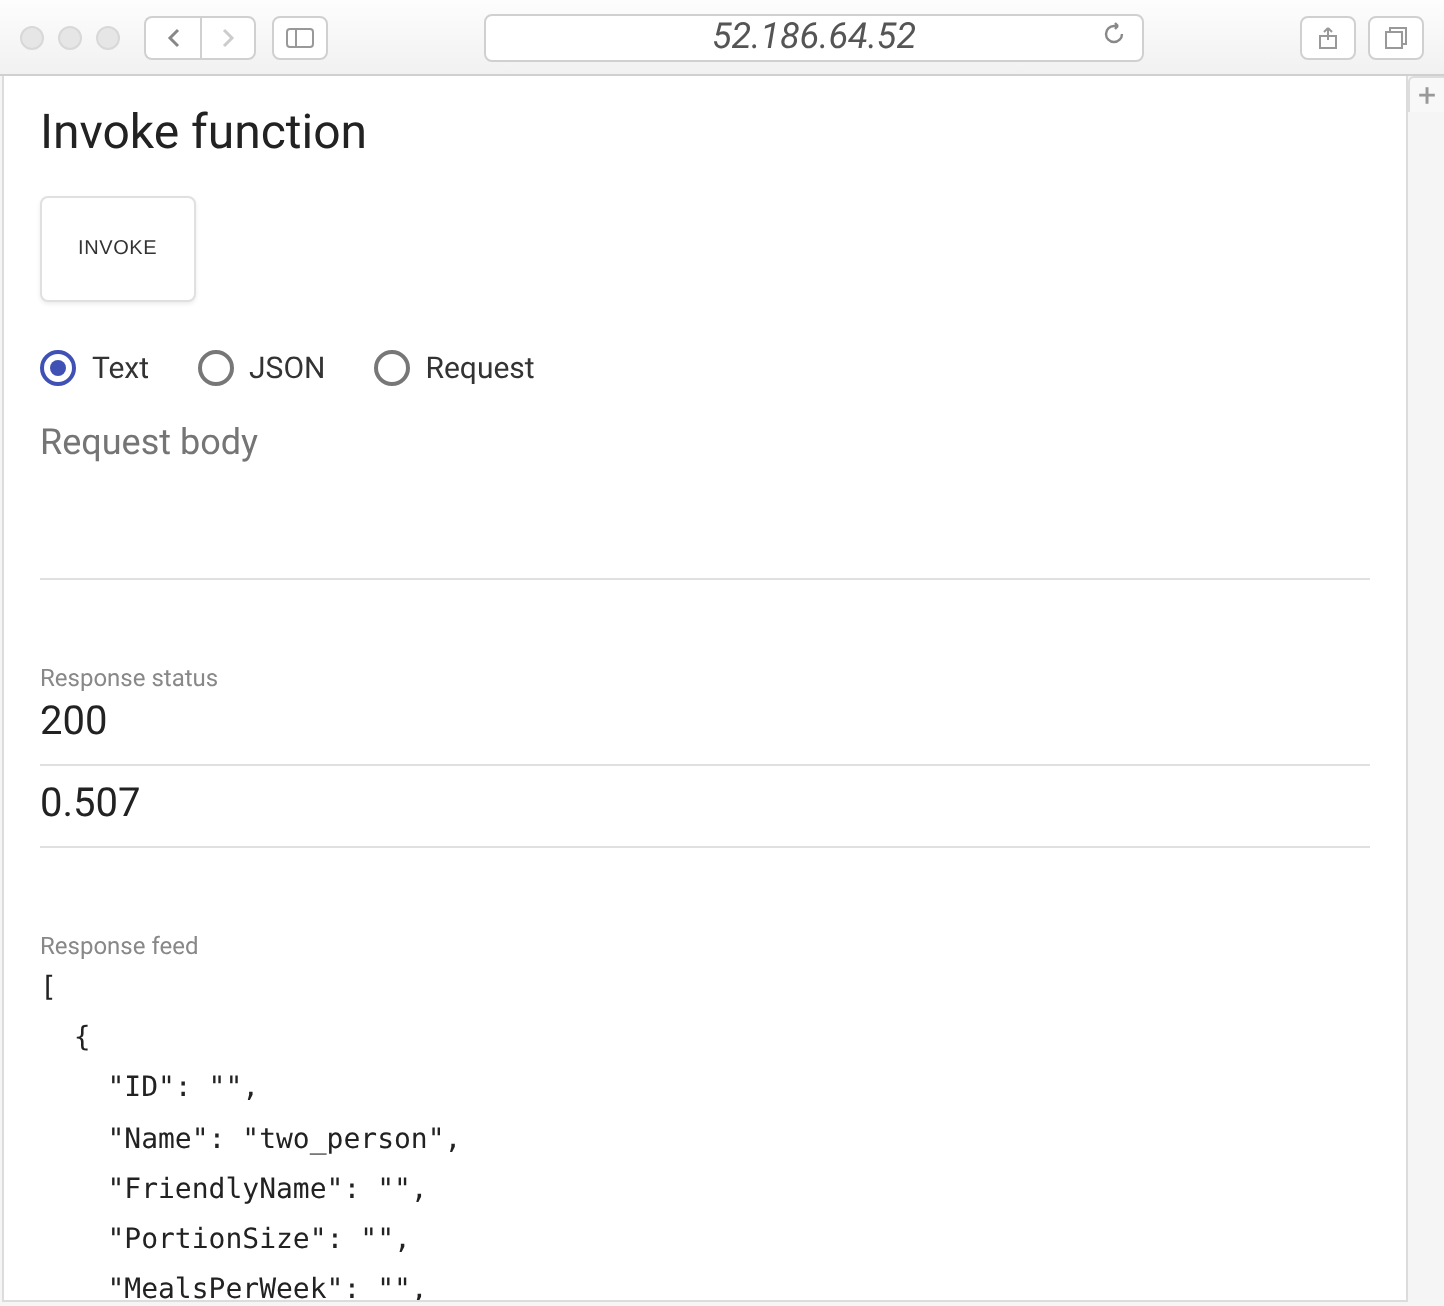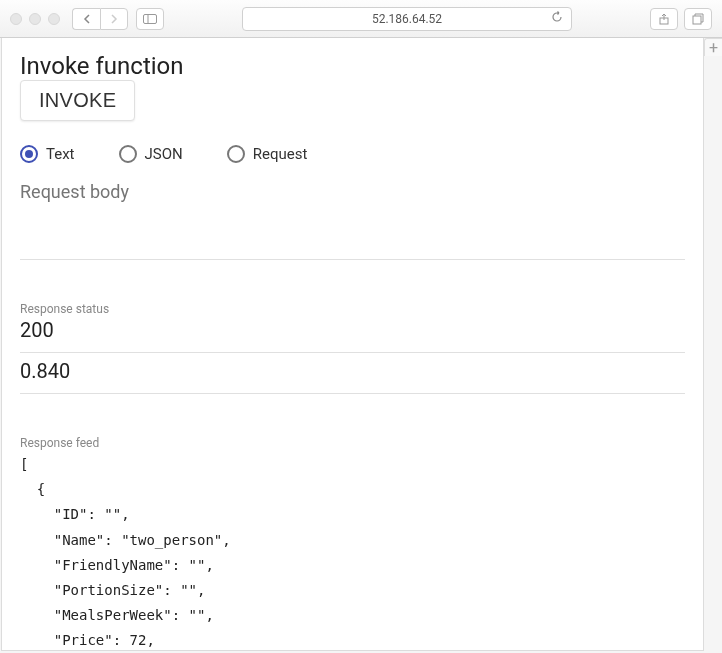--- a/index.html
+++ b/index.html
@@ -25,57 +25,58 @@
       width: 28px; height: 22px; border: 1px solid #d0d0d0; background: #fff;
       display: flex; align-items: center; justify-content: center;
       font-size: 12px; color: #888; cursor: pointer;
     }
     .nav-btn.left { border-radius: 4px 0 0 4px; border-right: none; }
     .nav-btn.right { border-radius: 0 4px 4px 0; }
     .nav-btn.single { border-radius: 4px; }
     .url-bar {
       flex: 1; height: 24px; background: #fff; border: 1px solid #d0d0d0;
       border-radius: 4px; display: flex; align-items: center; justify-content: center;
-      font-size: 12px; color: #555; margin: 0 70px 0 70px; position: relative;
+      font-size: 18px; color: #555; margin: 0 70px 0 70px; position: relative; font-style: italic;
     }
     .reload { position: absolute; right: 8px; color: #777; font-size: 13px; cursor: pointer; }
     .right-controls { display: flex; gap: 6px; align-items: center; }
     .plus-tab { width: 18px; height: 18px; display: flex; align-items: center; justify-content: center; color: #999; font-size: 16px; cursor: pointer; border-top-left-radius: 3px; border-left: 1px solid #ddd; border-top: 1px solid #ddd; background: #f8f8f8; position: absolute; right: 0; top: 38px; }
     
     .page {
       background: #fff;
       width: 703px;
       height: 613px;
       margin: 0 0 0 1px;
       border: 1px solid #dcdcdc;
       border-top: none;
       padding: 14px 18px;
       overflow: auto;
       position: relative;
     }
     h1 {
       font-size: 24px;
       font-weight: 400;
       color: #222;
+      margin-bottom: 18px;
     }
     .invoke-btn {
-      padding: 8px 18px;
-      font-size: 20px;
+      padding: 20px 18px;
+      font-size: 10px;
       font-weight: 500;
       color: #333;
       background: #fff;
       border: 1px solid #e0e0e0;
       border-radius: 4px;
       box-shadow: 0 1px 2px rgba(0,0,0,0.08);
       cursor: pointer;
       letter-spacing: 0.3px;
     }
     .radios {
       display: flex;
-      gap: 44px;
+      gap: 24px;
       margin: 24px 0 18px 0;
       align-items: flex-start;
     }
     .radio-opt { display: flex; align-items: center; gap: 8px; cursor: pointer; font-size: 15px; color: #333; }
     .radio-circle {
       width: 18px; height: 18px; border-radius: 50%; border: 2px solid #777;
       display: flex; align-items: center; justify-content: center;
     }
     .radio-opt.selected .radio-circle { border-color: #3f51b5; }
     .radio-dot { width: 8px; height: 8px; border-radius: 50%; background: #3f51b5; }
@@ -179,21 +180,21 @@
   </div>
   
   <textarea class="req-body" placeholder="Request body" style=""></textarea>
   
   <div class="field-group first">
     <div class="field-label">Response status</div>
     <div class="field-value">200</div>
   </div>
   
   <div class="field-group">
-    <div class="field-value">0.840</div>
+    <div class="field-value">0.507</div>
   </div>
   
   <div class="field-group">
     <div class="field-label">Response feed</div>
     <div class="code-block">[
   {
     "ID": "",
     "Name": "two_person",
     "FriendlyName": "",
     "PortionSize": "",

